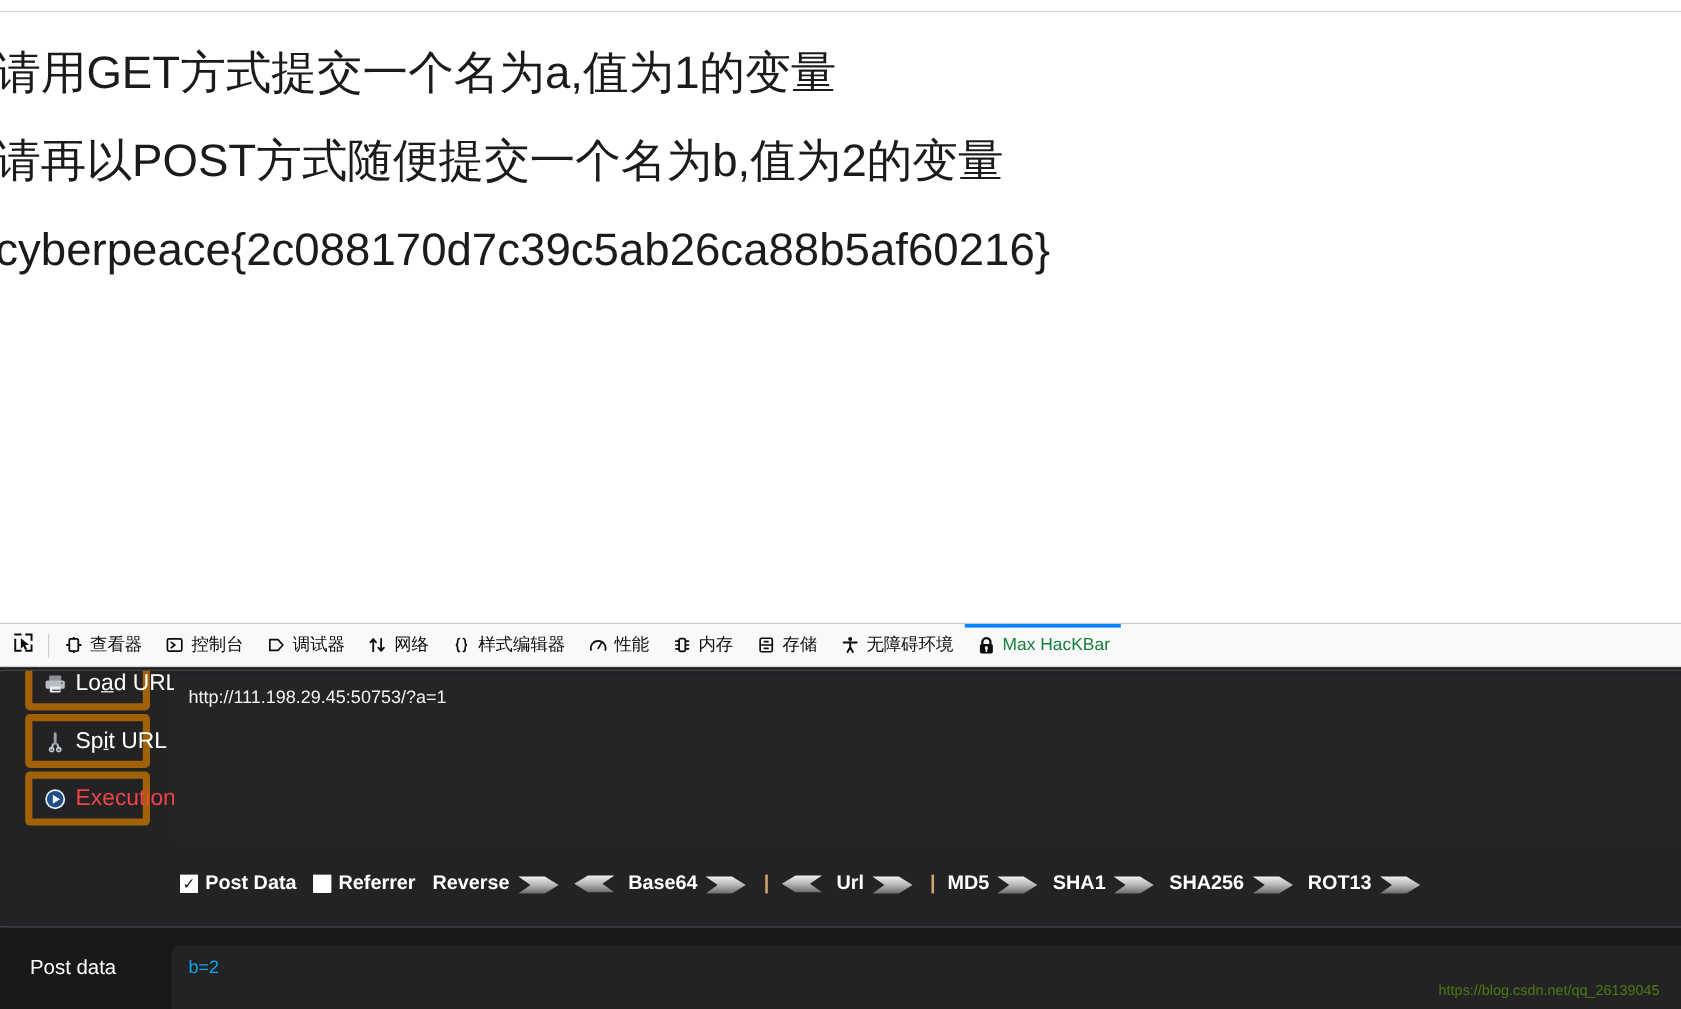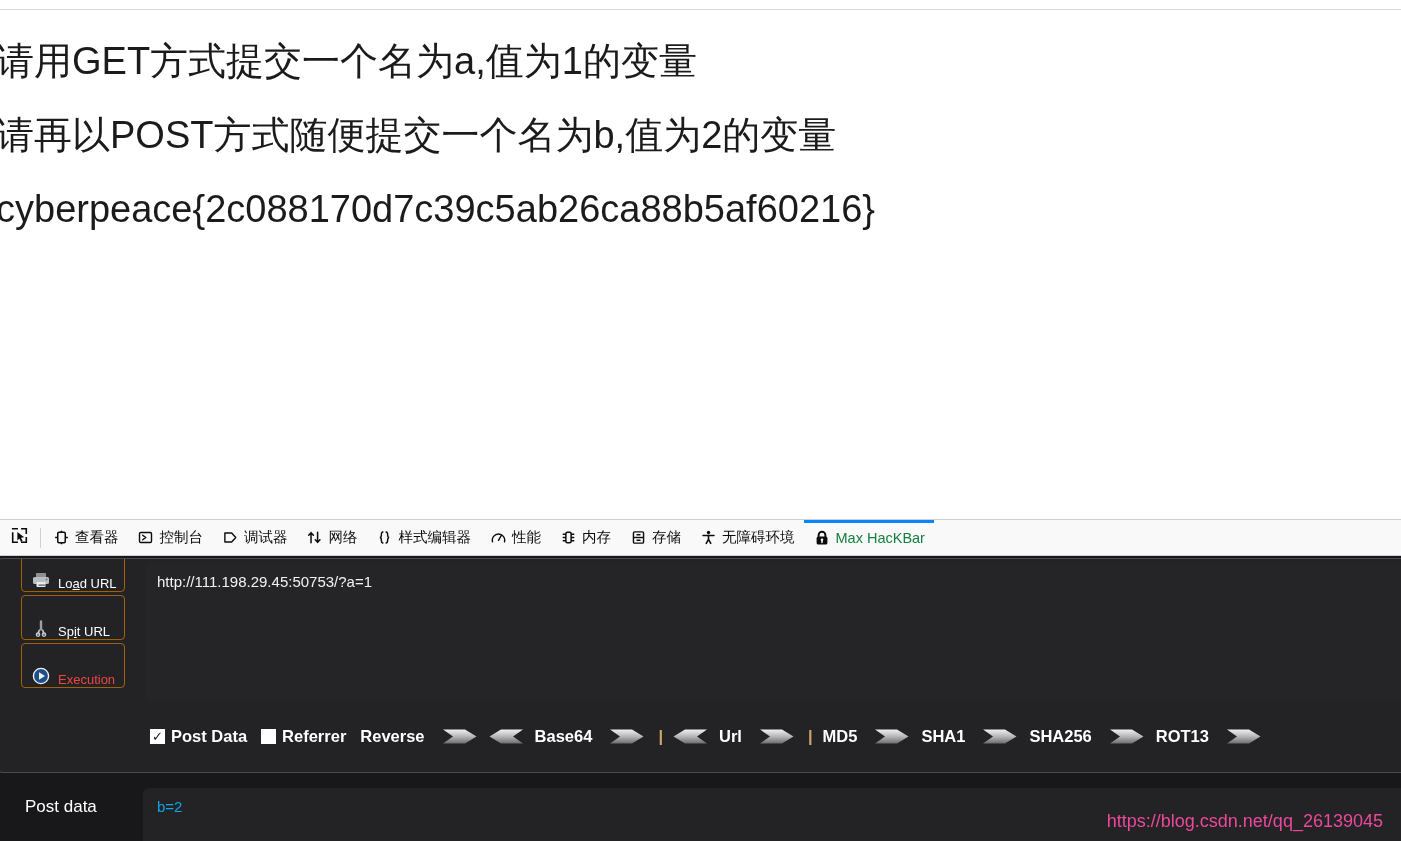--- a/index.html
+++ b/index.html
@@ -81,27 +81,27 @@
   }
   .hb-row1 { position: absolute; left: 0; top: 0; right: 0; height: 146px; }
 
   .btn-col {
     position: absolute; left: 26px; top: -12px;
     display: flex; flex-direction: column; gap: 3px;
     width: 104px;
   }
   .hb-btn {
     height: 45px;
-    border: 1px solid #a16207;
+    border: 6px solid #a16207;
     border-radius: 4px;
     background: transparent;
     color: #fefefe;
-    font-size: 13px;
+    font-size: 19px;
     font-weight: 400;
-    display: flex; align-items: flex-end; gap: 6px;
+    display: flex; align-items: center; gap: 6px;
     padding: 0 6px 0 8px;
     cursor: pointer;
     white-space: nowrap;
   }
   .hb-btn.disabled { color: #ef4444; cursor: default; }
   .hb-btn .bico { width: 22px; height: 22px; flex: 0 0 22px; display:flex; align-items:center; justify-content:center;}
 
   .url-field {
     position: absolute; left: 150px; top: 4px; right: -20px; height: 138px;
     background: #252528;
@@ -125,21 +125,21 @@
     font-weight: bold;
   }
   .chk-wrap { display: flex; align-items: center; gap: 6px; cursor: pointer; }
   .chk {
     width: 15px; height: 15px; background: #ffffff; border: 1px solid #ffffff;
     display: flex; align-items: center; justify-content: center;
     color: #1b1b1b; font-size: 13px; line-height: 1;
     flex: 0 0 15px;
   }
   .opt-label { margin-right: 14px; }
-  .op-btn { display: flex; align-items: center; gap: 18px; cursor: pointer; margin-right: 12px; }
+  .op-btn { display: flex; align-items: flex-end; gap: 7px; cursor: pointer; margin-right: 12px; }
   .op-name { color: #ffffff; }
   .pipe { color: #cfa46a; margin: 0 10px 0 2px; font-weight: bold; }
 
   .arrow { width: 34px; height: 17px; display: block; }
 
   
   .post-row {
     position: absolute; left: 0; bottom: 0; width: 1401px; height: 64px;
     background: #18181a;
   }
@@ -153,21 +153,21 @@
     border-radius: 6px 0 0 0;
     color: #0ea5e9;
     font-size: 15px;
     padding: 10px 14px;
     cursor: text;
     white-space: pre-wrap;
     word-break: break-all;
   }
   .watermark {
     position: absolute; right: 18px; bottom: 9px;
-    color: #ec4899; font-size: 18px;
+    color: #4d7c0f; font-size: 12px;
     pointer-events: none;
   }
   .hb-divider {
     position: absolute; left: 0; top: 223px; width: 1401px; height: 1px;
     background: #28282b;
   }
 </style>
 </head>
 <body>
 

